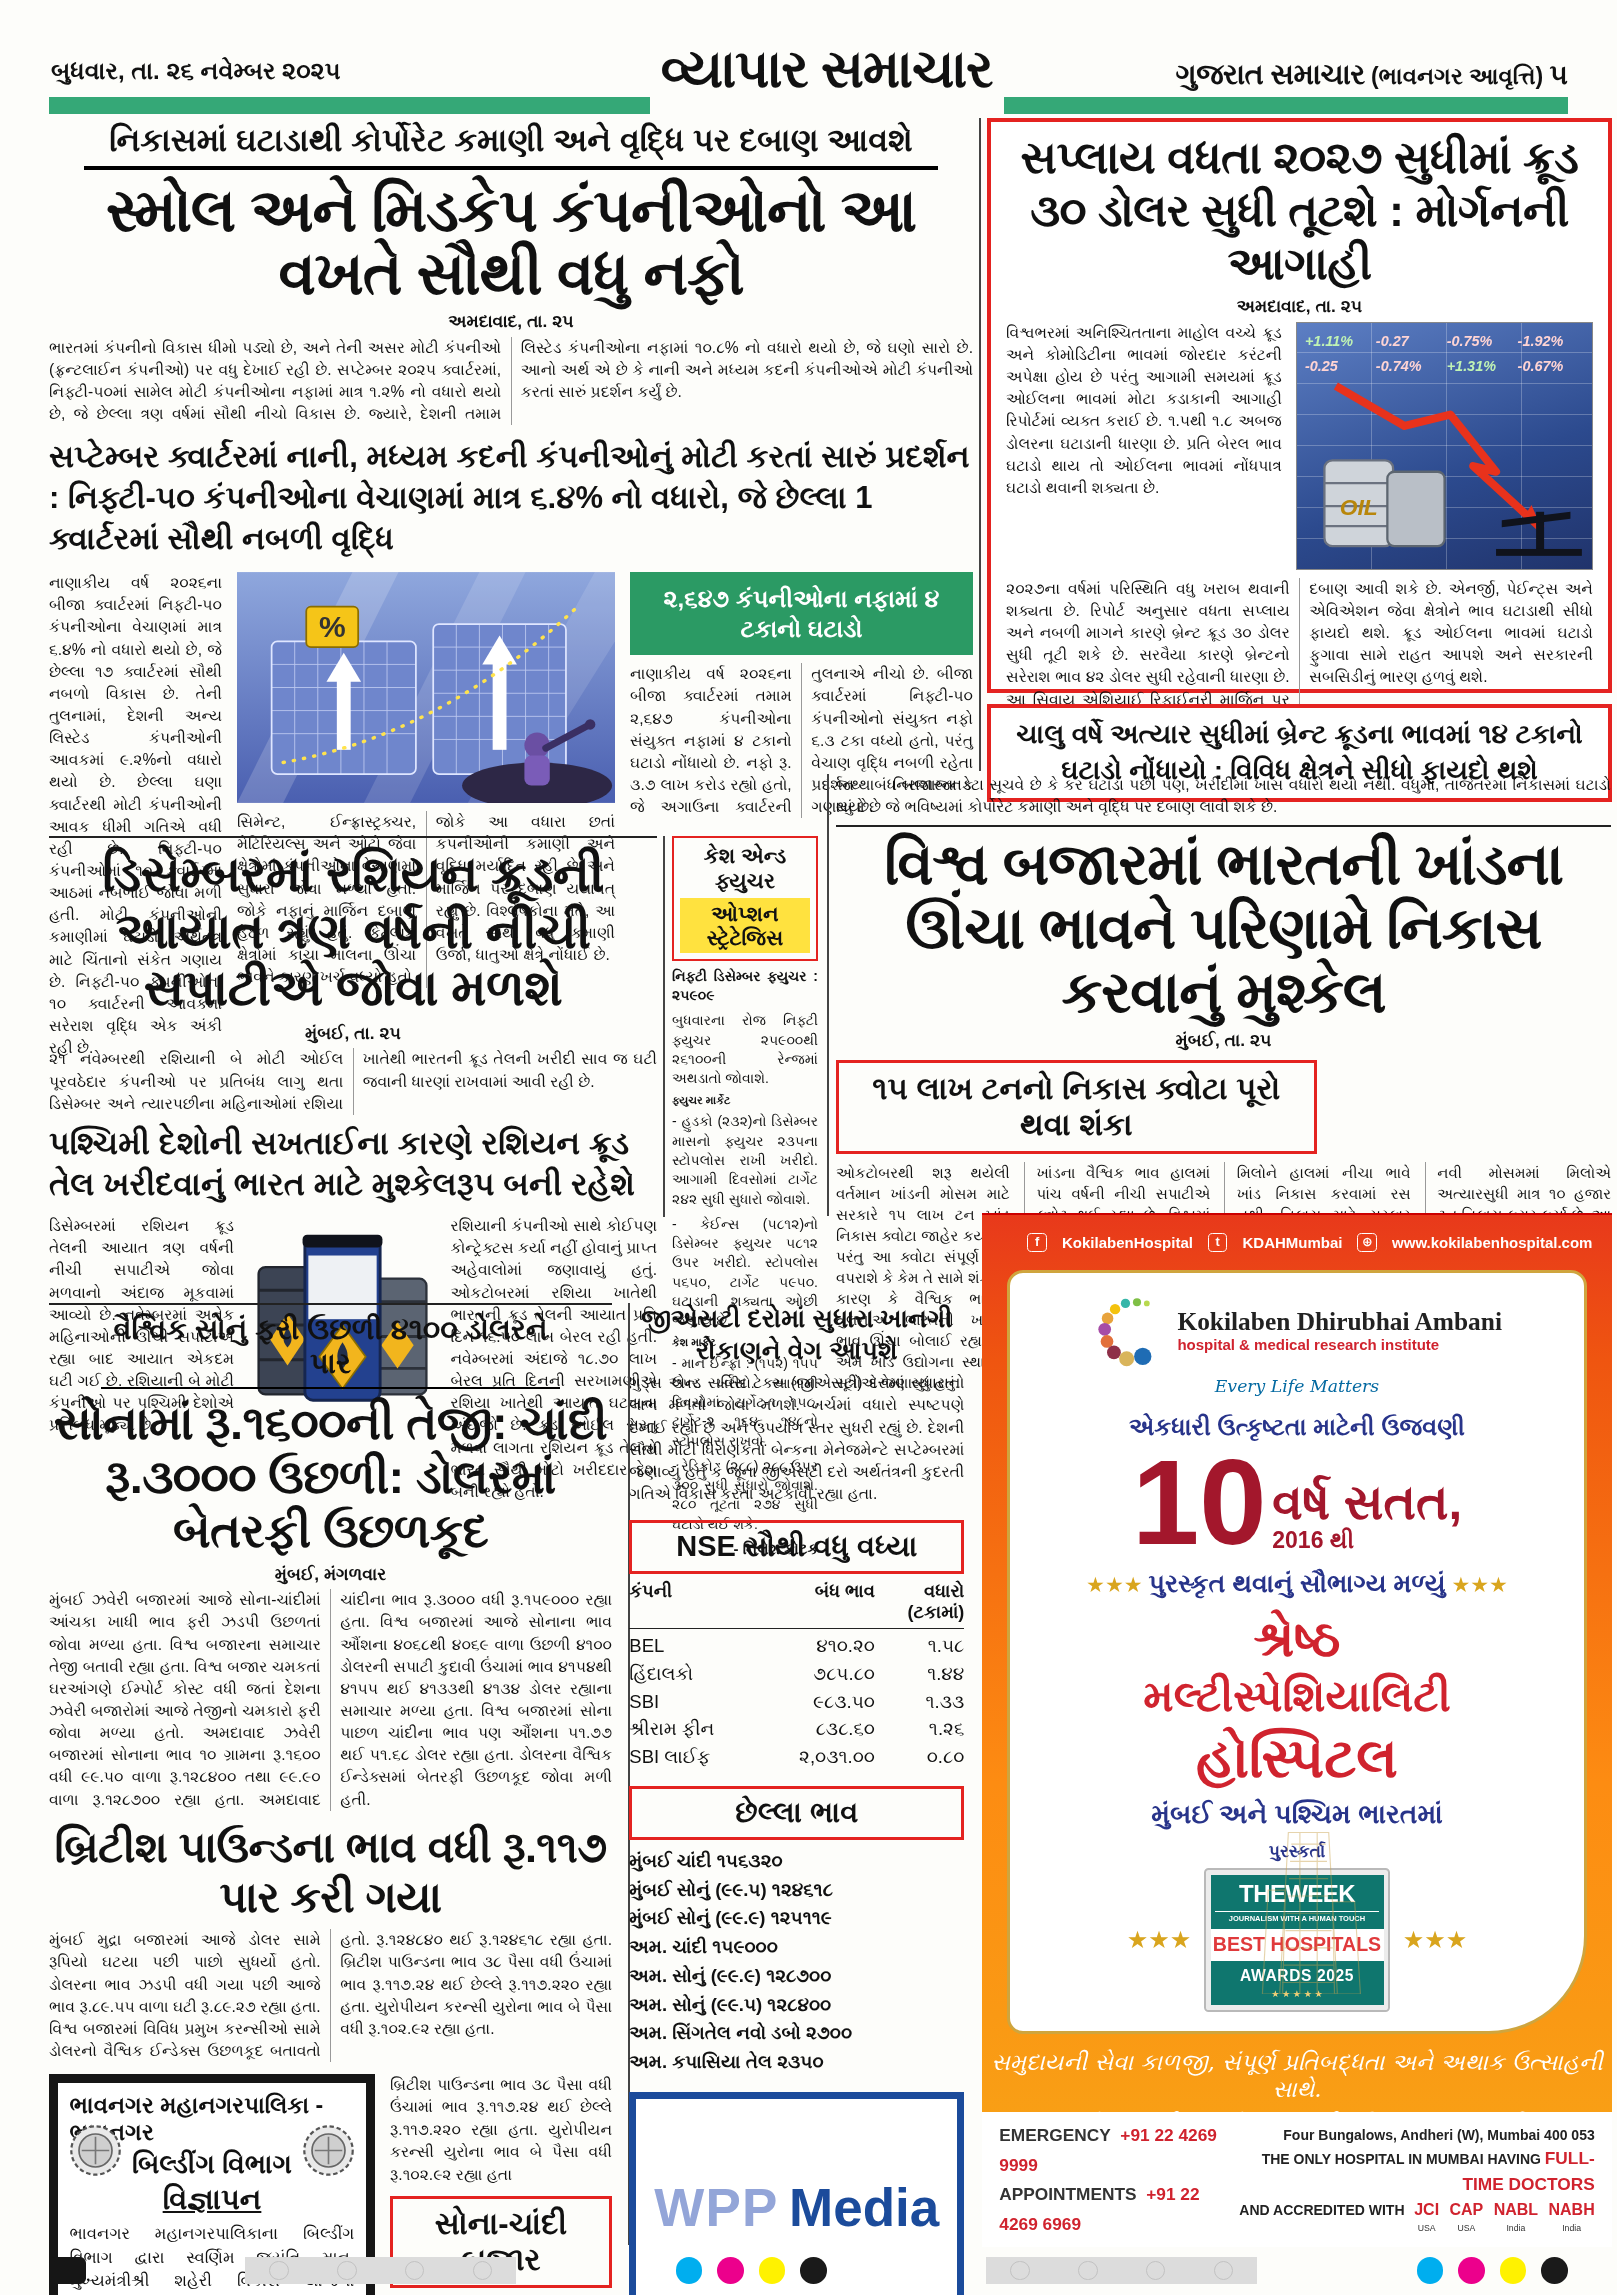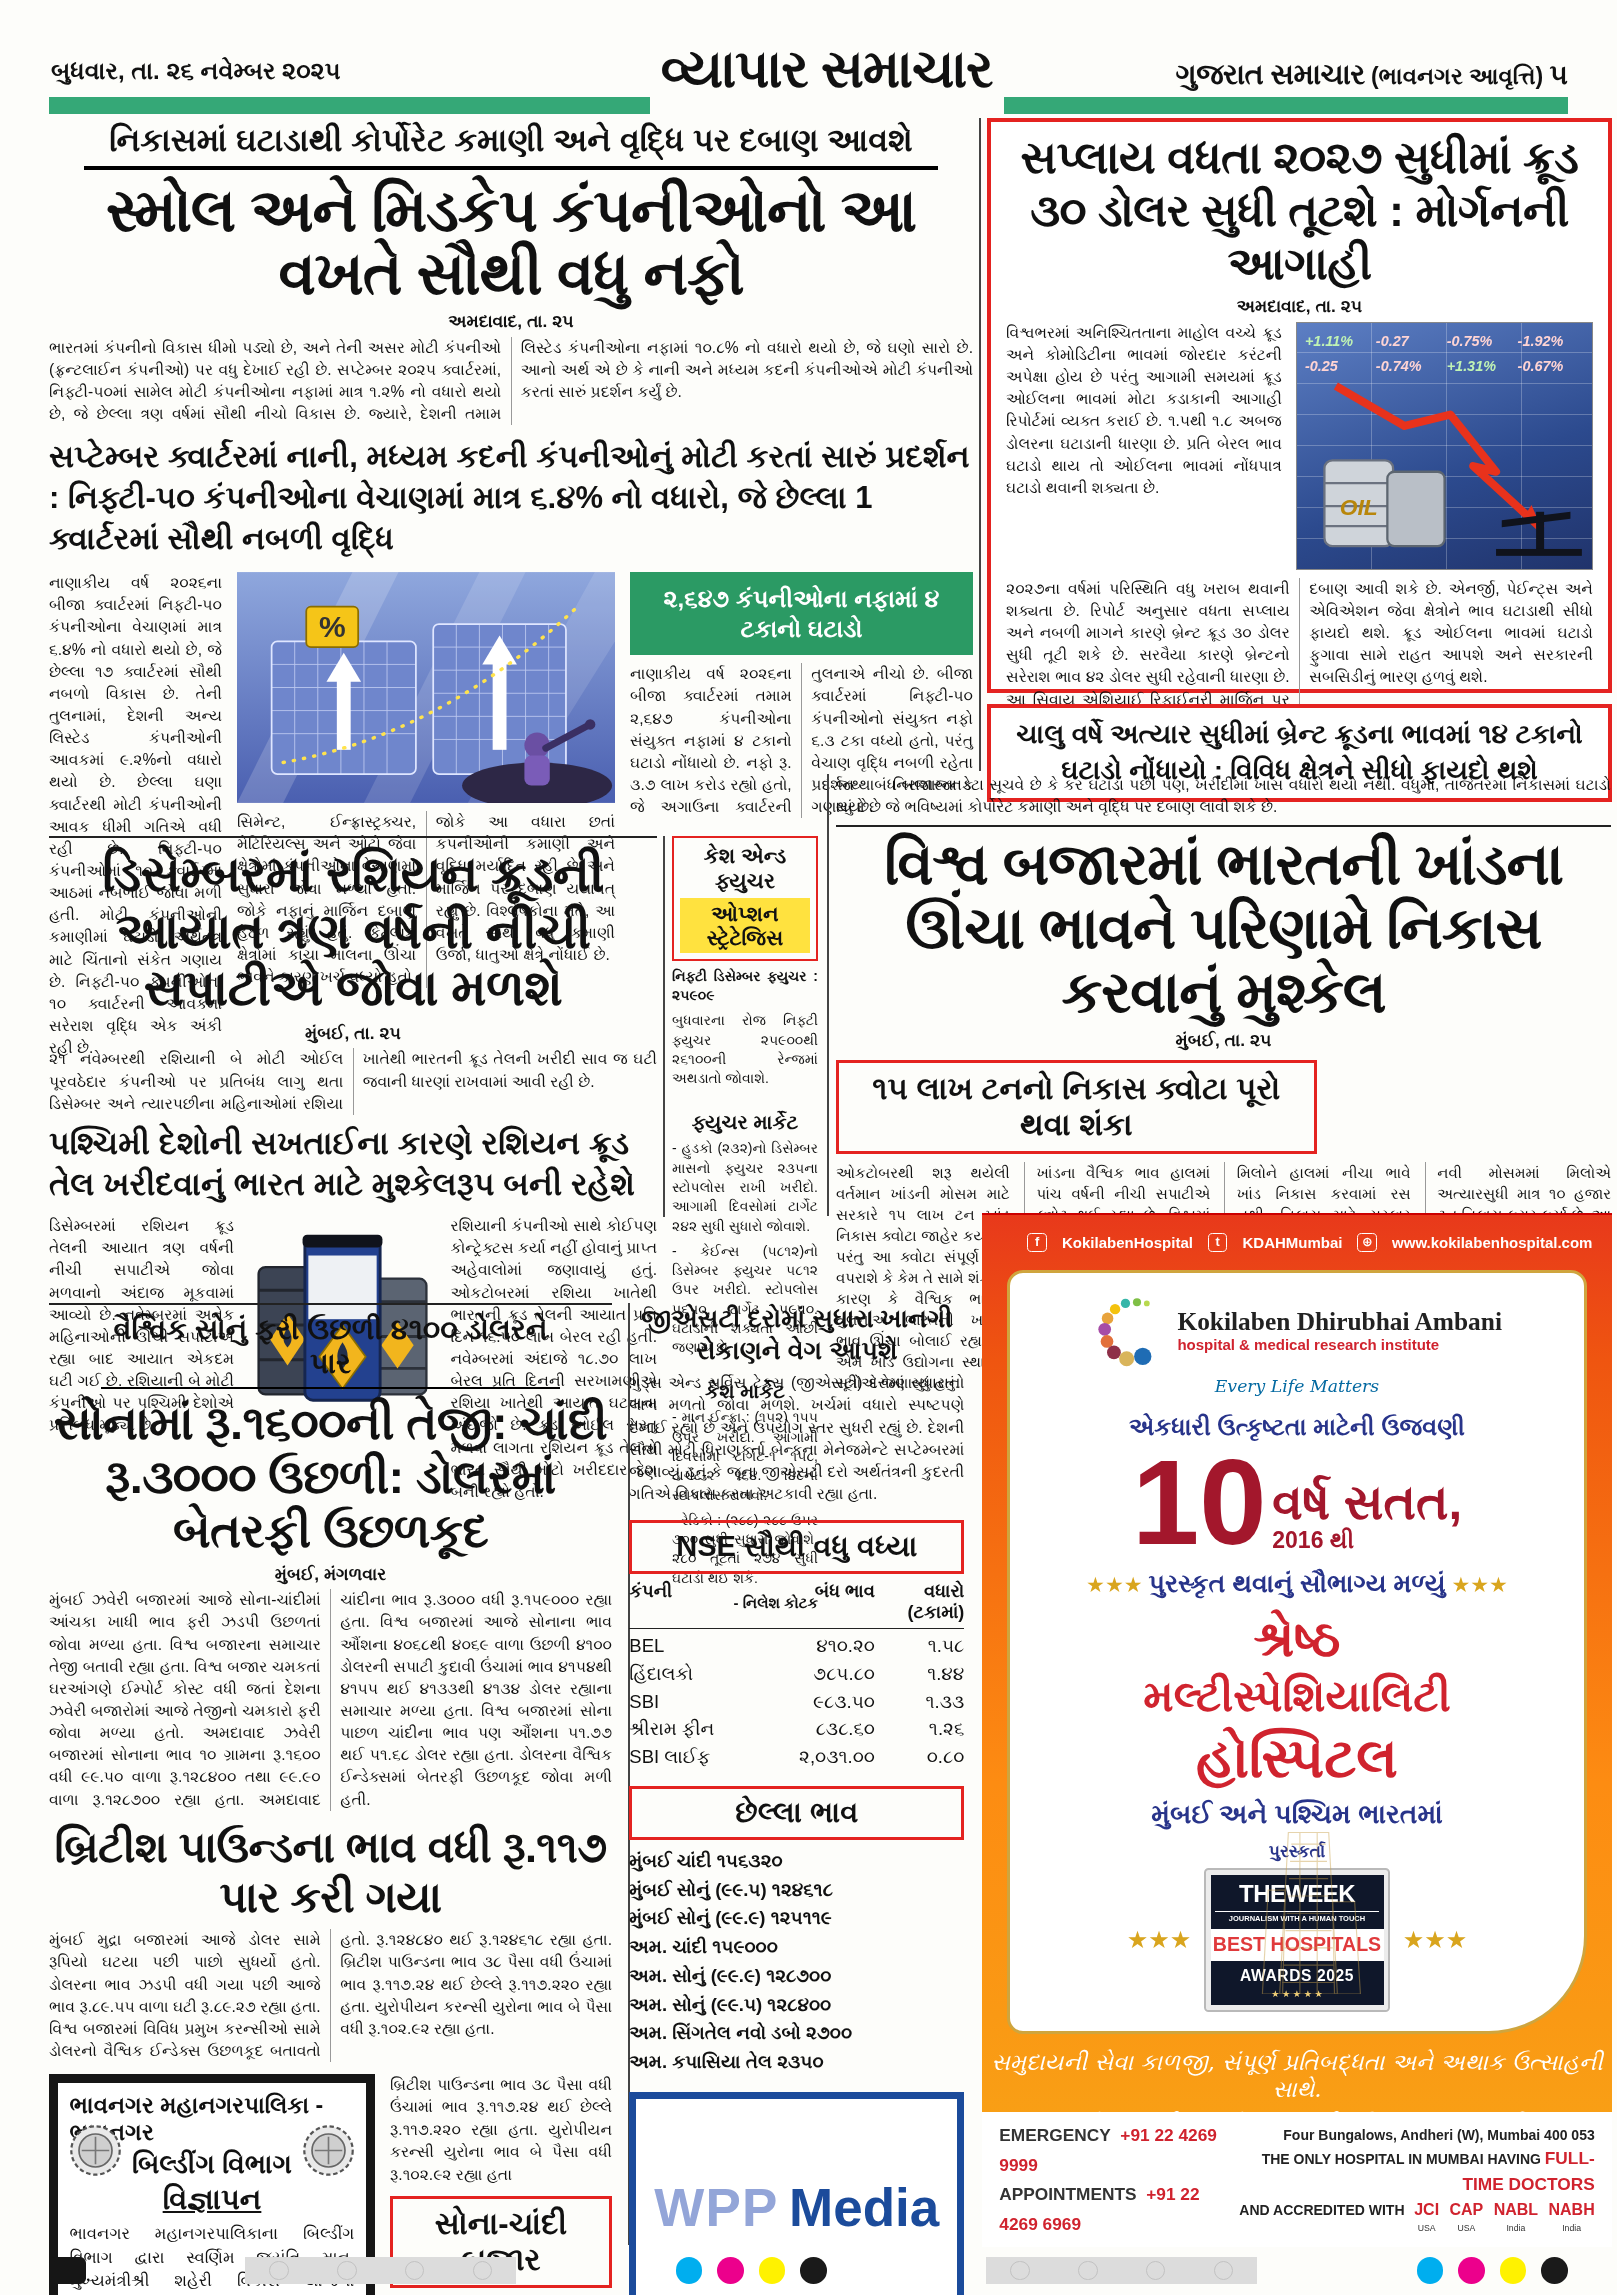--- a/index.html
+++ b/index.html
@@ -56,21 +56,21 @@
   .rus-sub { font-size:32px; font-weight:bold; line-height:1.3; margin-top:8px; }
   .rus-flex { display:flex; gap:12.7px; margin-top:9.2px; }
   .rus-flex .c1 { width:185px; } .rus-flex .c3 { flex:1; }
   .barrels { width:191px; height:191px; }
 
   .tips { position:absolute; top:836px; left:672px; width:146px; }
   .tips-box { border:2.9px solid #e42320; padding:5.8px; text-align:center; }
   .tips-title { font-size:21.4px; font-weight:bold; }
   .tips-strat { margin-top:4.6px; background:#ffe23f; font-size:21px; font-weight:bold; padding:3.5px 1.2px; }
   .tips .item { font-size:14px; line-height:1.38; text-align:justify; margin-top:5.8px; }
-  .tips .thead { font-size:20px; font-weight:bold; text-align:center; margin-top:22px; }
+  .tips .thead { font-size:11px; font-weight:bold; text-align:left; margin-top:5px; }
   .tips .tauthor { font-size:15px; font-weight:bold; text-align:right; margin-top:5.8px; }
 
   .sugar { position:absolute; top:774px; left:836px; width:775px; }
   .sugar-tail { font-size:15.6px; line-height:1.4; text-align:justify; }
   .sugar-rule { border-top:2.3px solid #222; margin:7px 0 5.8px; }
   .sugar-headline { font-size:58px; font-weight:800; line-height:1.1; text-align:center; letter-spacing:-1.2px; }
   .sugar-box { width:62%; margin:9.2px 0 8px; border:3.5px solid #e42320; font-size:31px; font-weight:bold; text-align:center; padding:8px 4.6px; }
   .sugar-cols { display:flex; gap:14px; }
   .sugar-cols div { flex:1; font-size:15px; line-height:1.4; text-align:justify; border-left:0.6px solid #999; padding-left:11.6px; }
   .sugar-cols div:first-child { border-left:none; padding-left:0; }
@@ -127,21 +127,21 @@
   .kstars { margin-top:15px; font-size:25.4px; font-weight:bold; color:#28348a; }
   .kstars .st { color:#d9a51e; font-size:21px; }
   .kred1 { font-size:50px; font-weight:800; color:#d0232e; margin-top:10.4px; }
   .kred2 { font-size:43px; font-weight:800; color:#d0232e; margin-top:3.5px; }
   .kred3 { font-size:55px; font-weight:800; color:#d0232e; margin-top:3.5px; }
   .kregion { font-size:26.6px; font-weight:bold; color:#28348a; margin-top:8px; }
   .ksponsor { font-size:17.3px; font-weight:bold; color:#28348a; margin-top:11.6px; }
   .kbuilding { position:absolute; left:50%; transform:translateX(-50%); bottom:17.3px; opacity:.45; }
   .kbadge-row { display:flex; justify-content:center; align-items:center; gap:12.7px; margin:5.8px 0 8px; position:relative; }
   .kbadge { border:2.9px solid #b9b9b9; background:#ececec; padding:4.6px; border-radius:4.6px; }
-  .kbadge-in { background:#0f172a; color:#fff; width:173px; padding:5.8px 4.6px; }
+  .kbadge-in { background:#0f766e; color:#fff; width:173px; padding:5.8px 4.6px; }
   .kb-top { font-size:24px; font-weight:900; letter-spacing:-0.6px; }
   .kb-tag { font-size:7.5px; font-weight:bold; border-top:1.2px solid #fff; margin-top:2.3px; padding-top:2.3px; }
   .kb-band { background:#fff; color:#e03a3c; font-size:19.6px; font-weight:900; margin:5.8px -4.6px; padding:4.6px 0; }
   .kb-btm { font-size:15.6px; font-weight:bold; letter-spacing:0.6px; }
   .kb-stars { font-size:9.2px; color:#f4d47c; margin-top:3.5px; }
   .goldstars { color:#d9a51e; font-size:24px; }
   .hosp-script { text-align:center; color:#fff; font-size:23px; font-style:italic; margin-top:15px; font-family:"DejaVu Serif","Liberation Serif",serif; }
   .hosp-thanks { text-align:center; color:#fff; font-size:36px; font-weight:800; margin-top:8px; }
   .hosp-foot { position:absolute; left:0; right:0; bottom:0; background:#fff; padding:9.2px 17.3px 8px; display:flex; justify-content:space-between; align-items:center; }
   .hf-l { font-size:17.3px; font-weight:bold; color:#333; line-height:1.7; }

